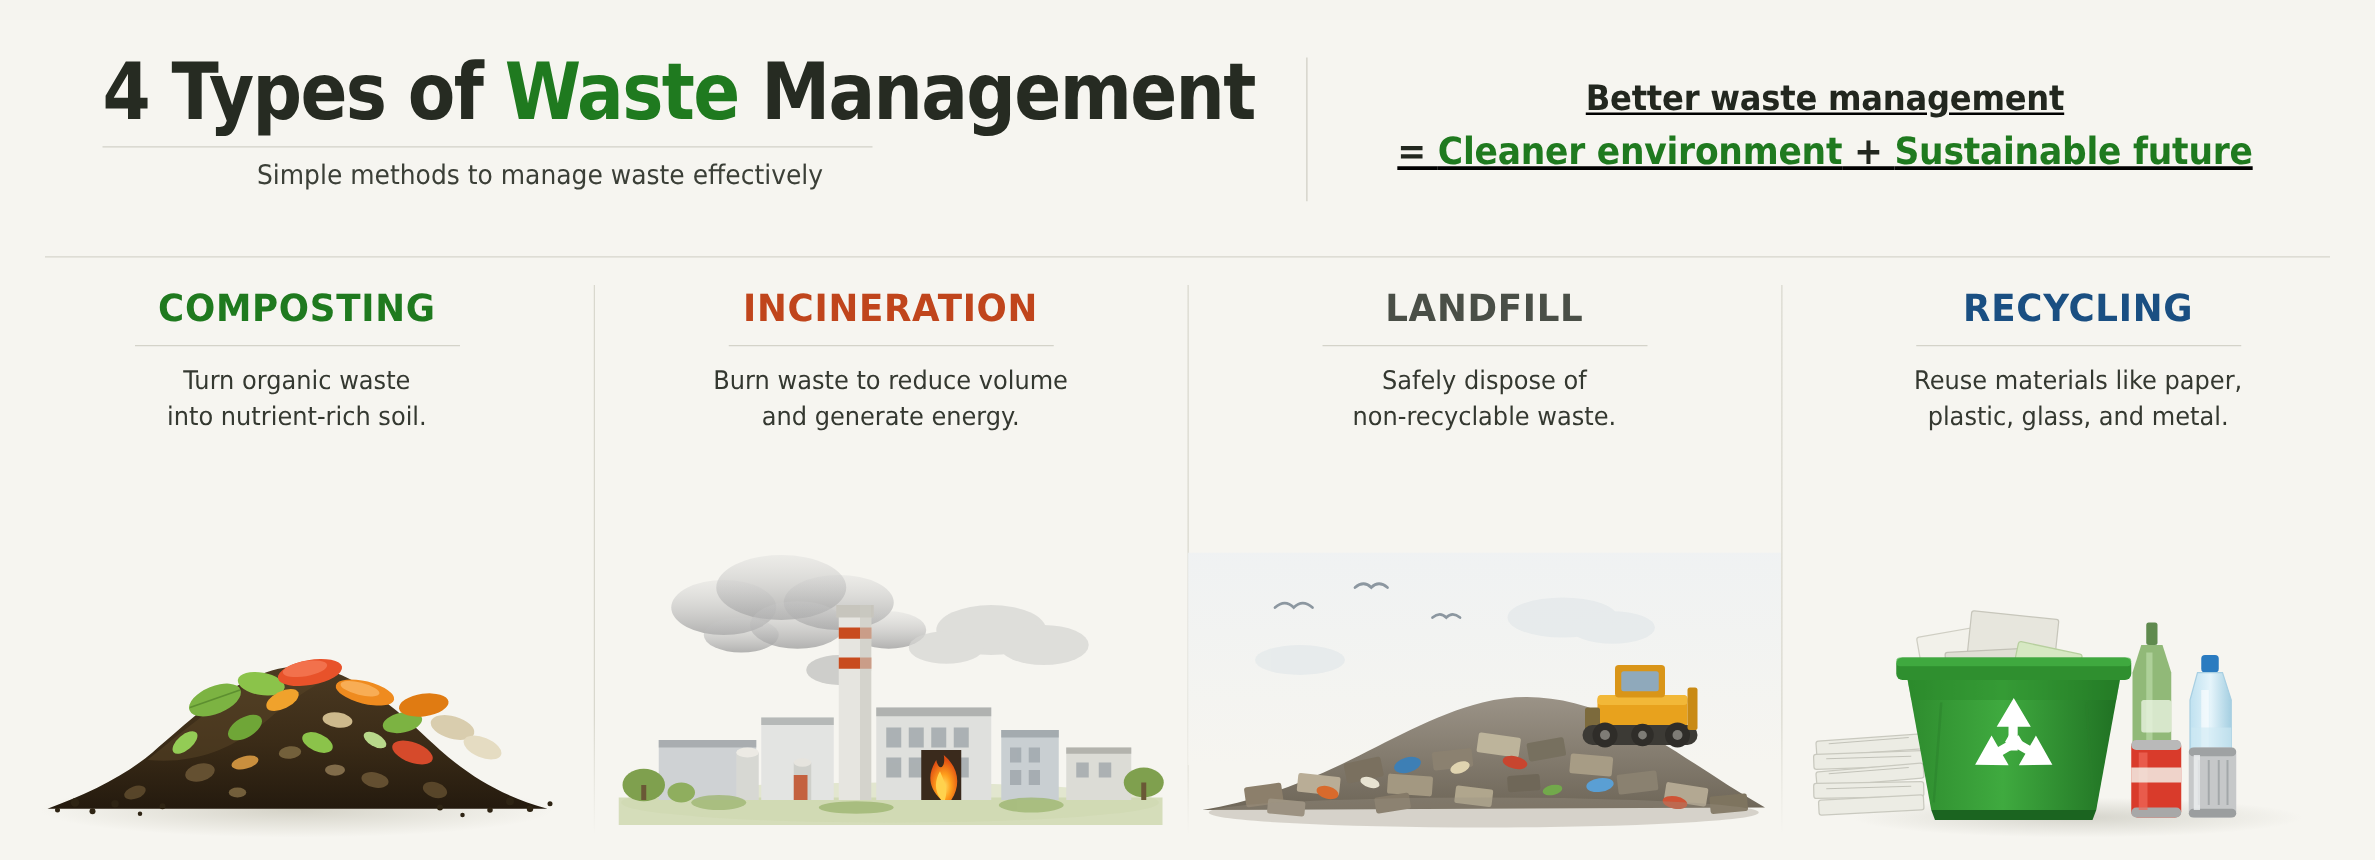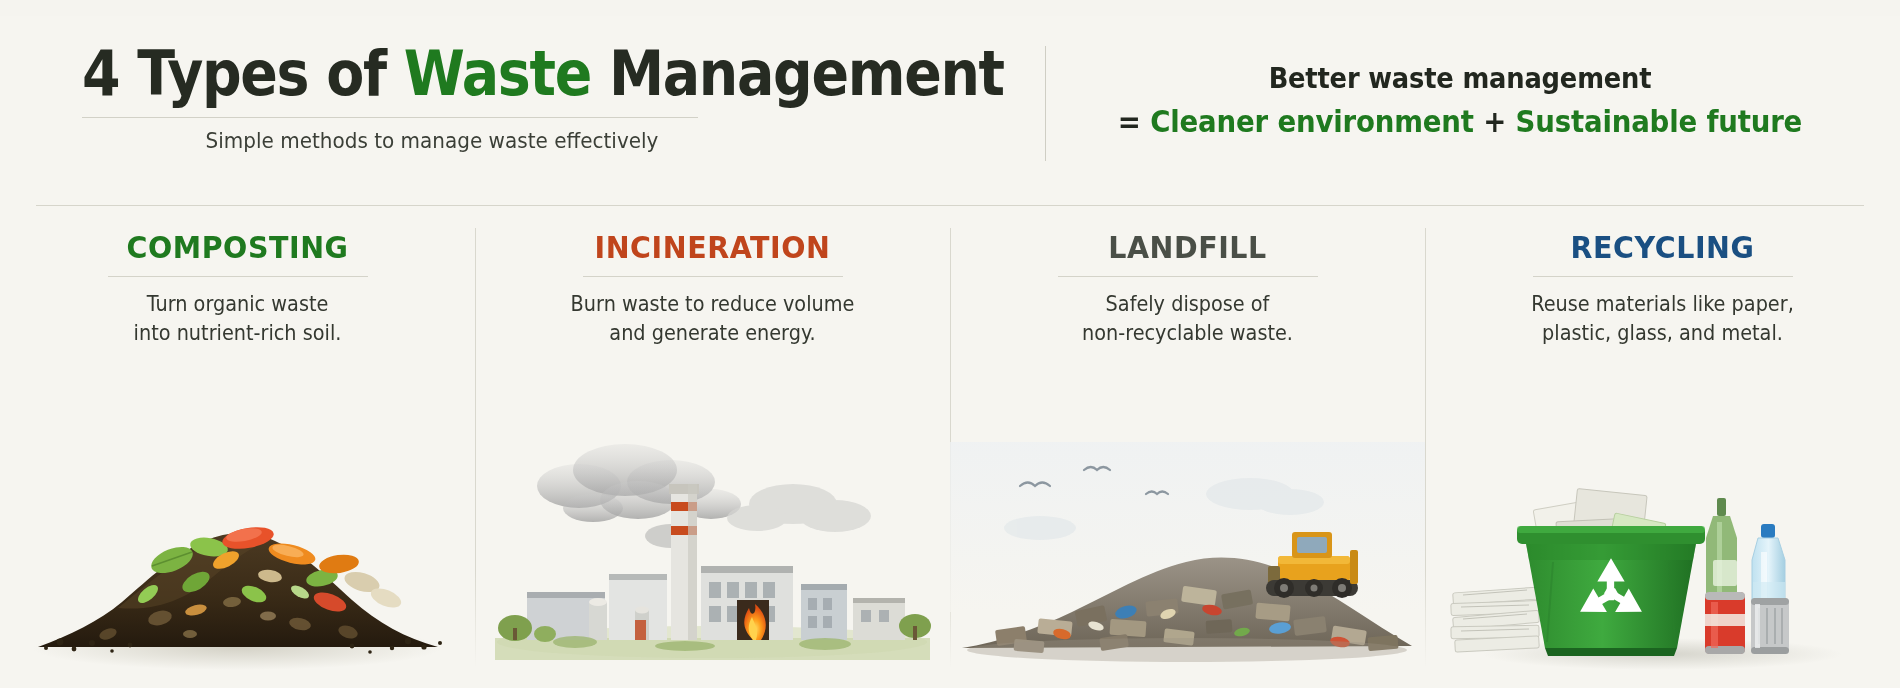--- a/index.html
+++ b/index.html
@@ -36,20 +36,21 @@
     font-size:21.5px;color:#3b3f37;
     transform:scaleX(0.93);transform-origin:center center;
     white-space:nowrap;
   }
   .hdr-div{
     position:absolute;left:1045px;top:30px;width:1px;height:115px;background:#cfcec4;
   }
   .hdr-right{
     position:absolute;left:1080px;top:46px;width:760px;text-align:center;
     font-family:"DejaVu Sans", sans-serif;
+    text-decoration:underline;
   }
   .hdr-right .l1{
     font-size:28px;font-weight:bold;color:#22271f;letter-spacing:-0.2px;
     transform:scaleX(0.92);transform-origin:center center;white-space:nowrap;
   }
   .hdr-right .l2{
     margin-top:9px;font-size:30px;font-weight:bold;color:#22271f;
     letter-spacing:-0.2px;transform:scaleX(0.92);transform-origin:center center;
     white-space:nowrap;
   }

